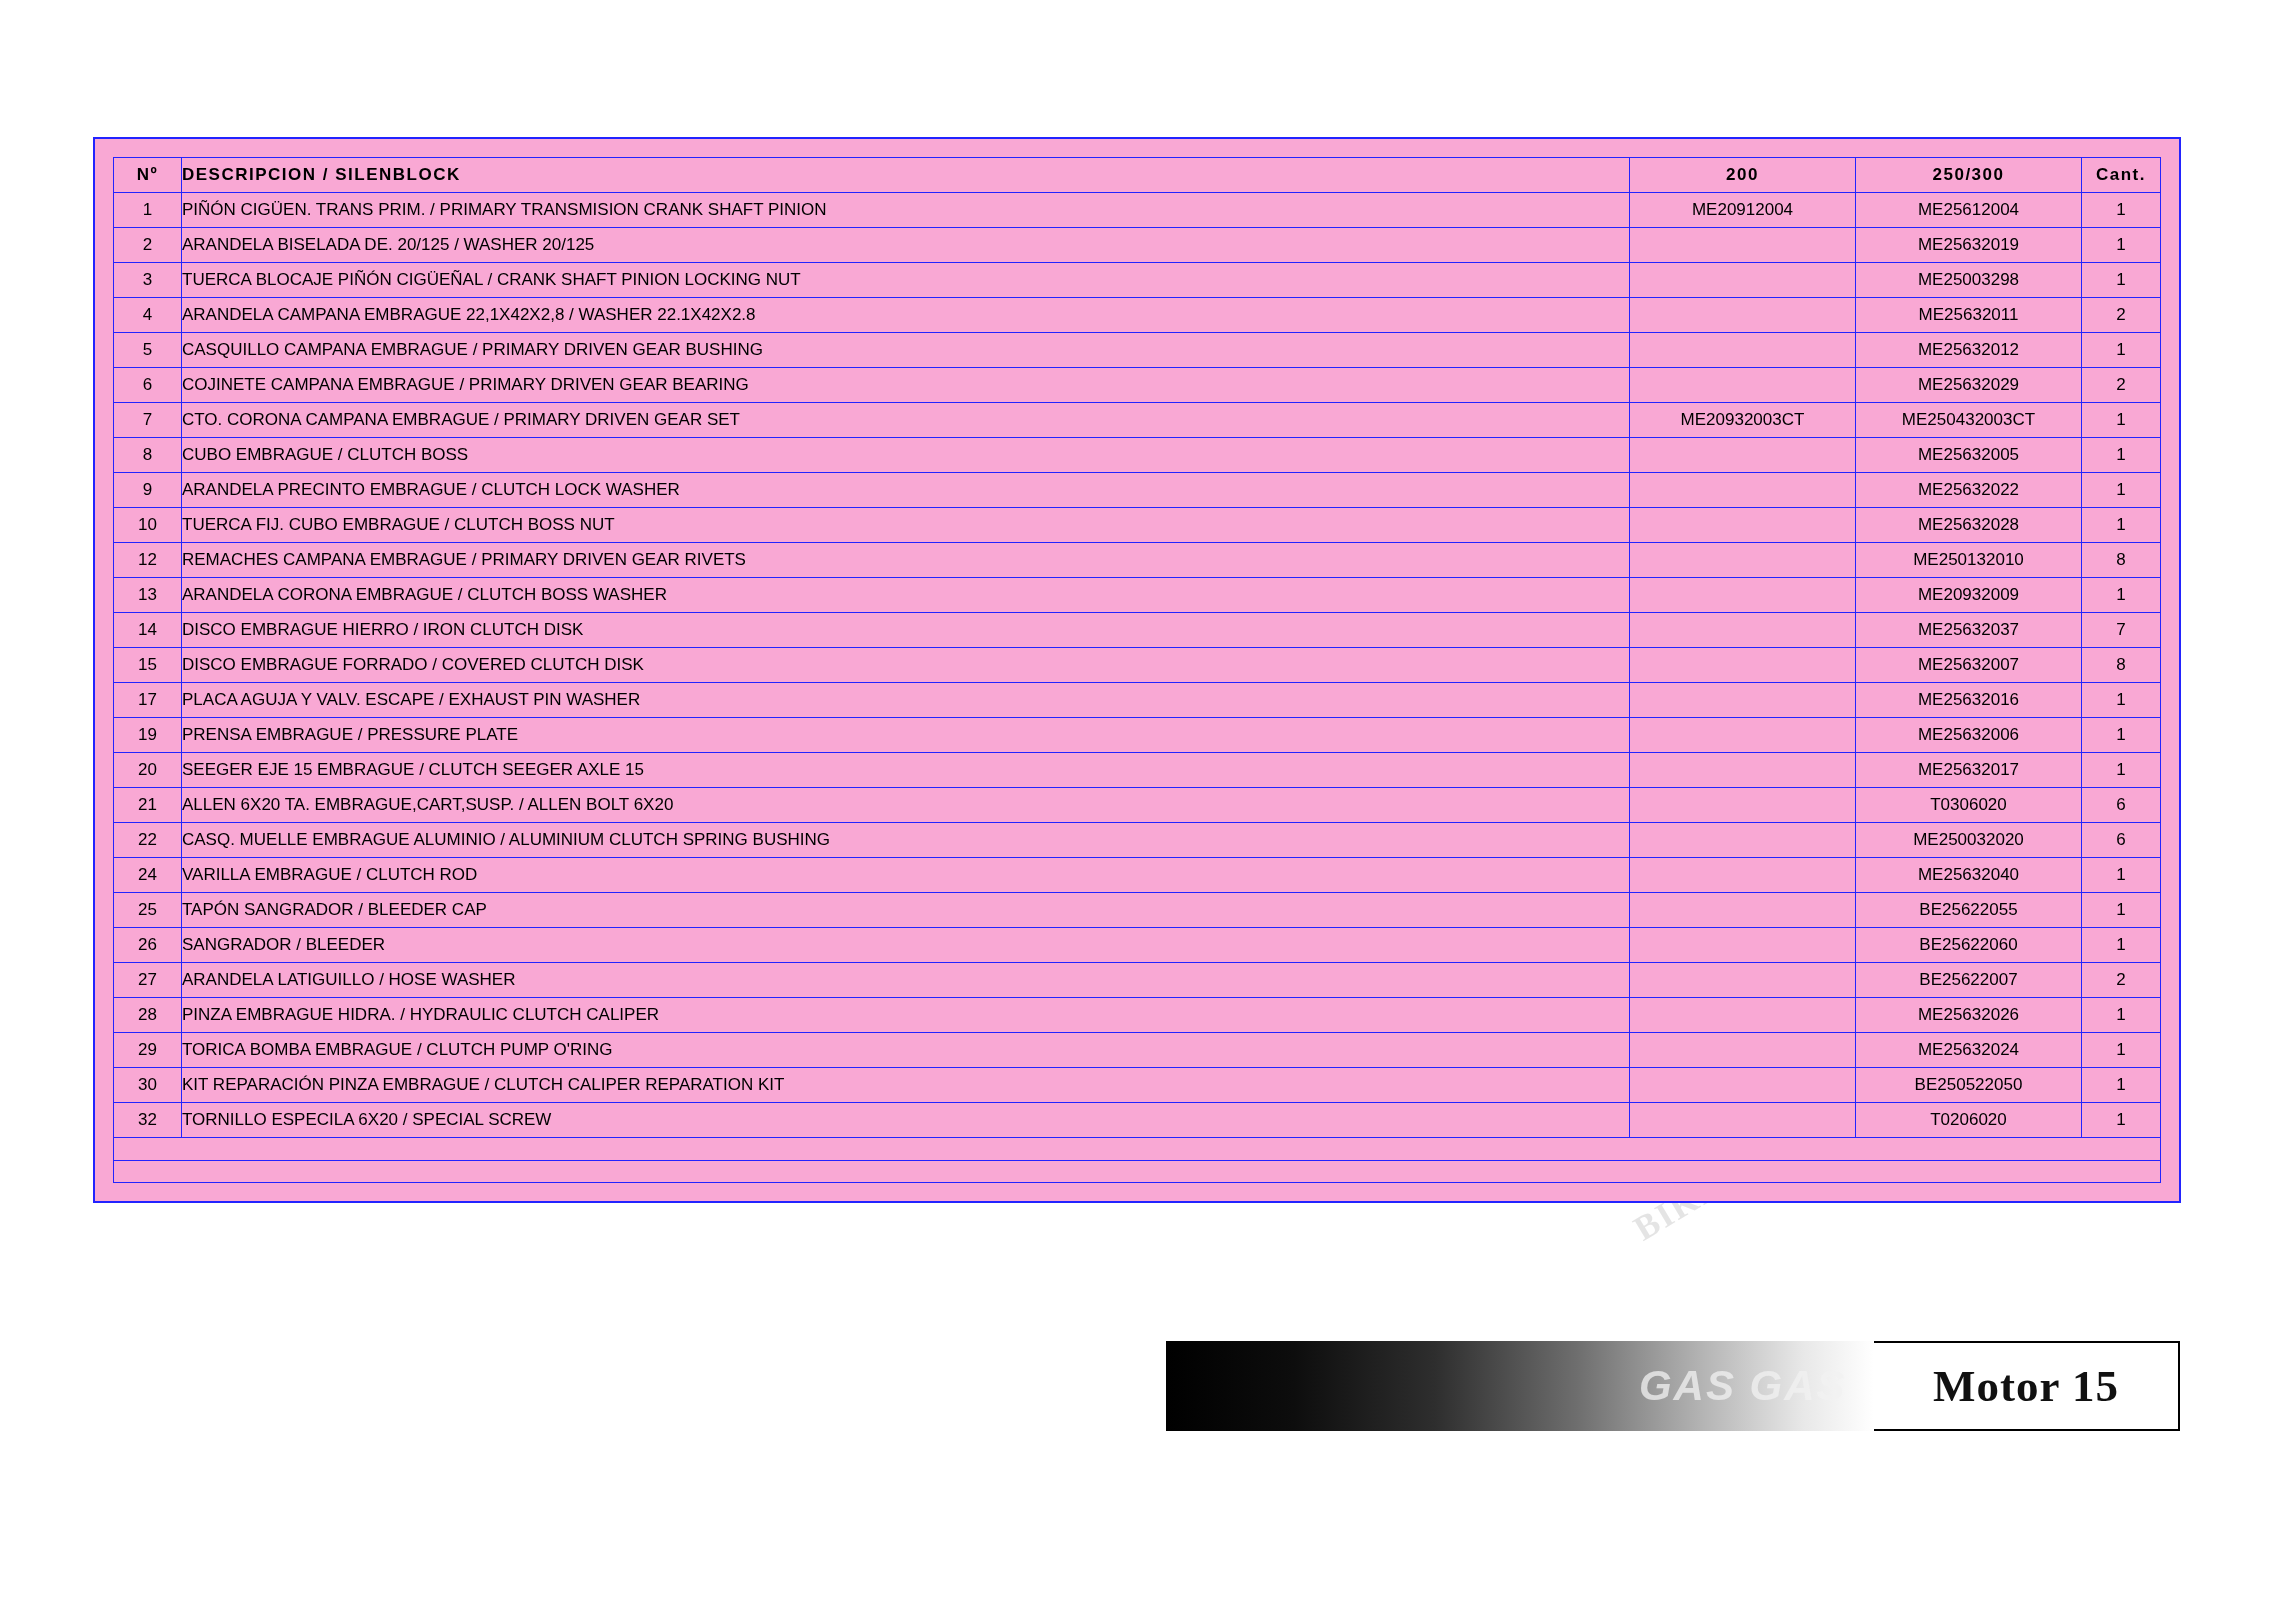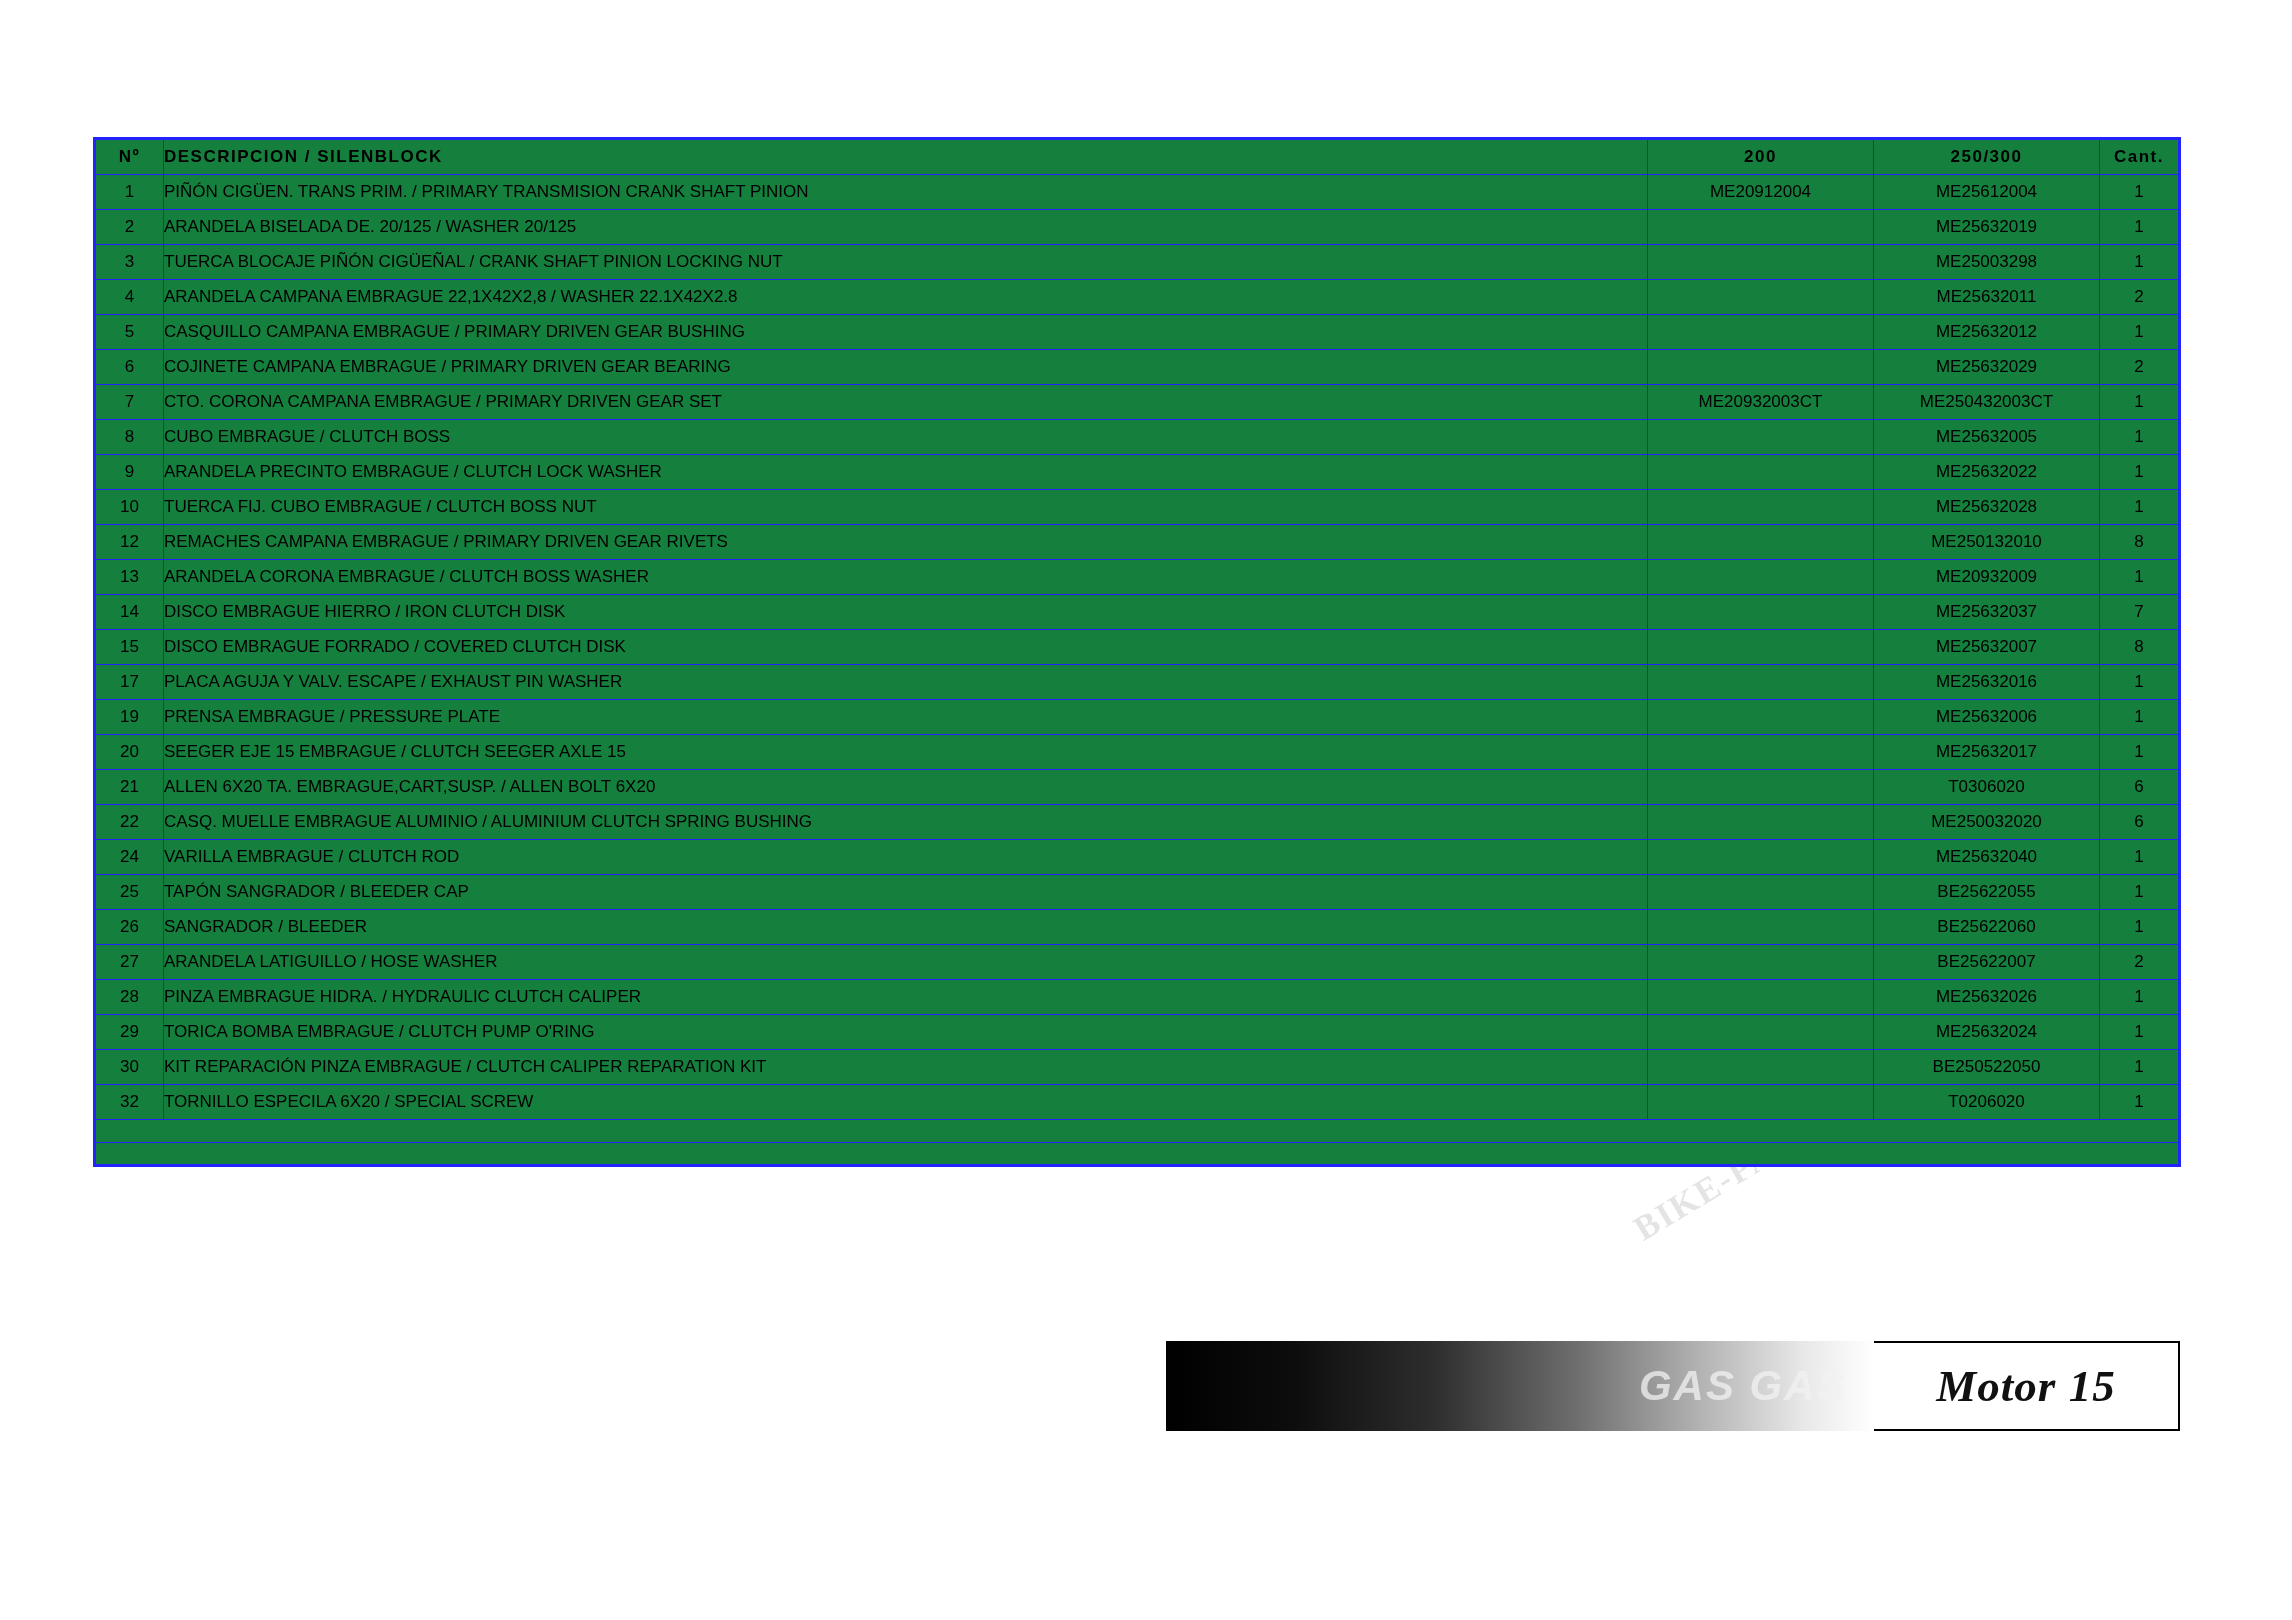--- a/index.html
+++ b/index.html
@@ -51,22 +51,22 @@
 
   
   .doc {
     position: absolute;
     left: 93px;
     top: 137px;
     width: 2088px;
   }
   .outer {
     border: 2.9px solid #2323ff;
-    padding: 0;
-    background: #15803d;
+    padding: 18px;
+    background: #f9a8d4;
   }
   table.parts {
     width: 100%;
     border-collapse: collapse;
     table-layout: fixed;
   }
   table.parts th, table.parts td {
     border: 1px solid #2323ff;
     font-size: 17px;
     color: #000;
@@ -129,21 +129,20 @@
   }
   .motorbox {
     width: 304px;
     border: 2.9px solid #000;
     border-left: none;
     background: #ffffff;
     display: flex;
     align-items: center;
     justify-content: center;
     font-family: "Liberation Serif", serif;
-    font-style: italic;
     font-weight: bold;
     font-size: 45px;
     color: #111;
     letter-spacing: 1px;
   }
 </style>
 </head>
 <body>
 
 <div class="wm wm-main"><span>BIKE-PARTS WEB</span><span class="c">©</span></div>

